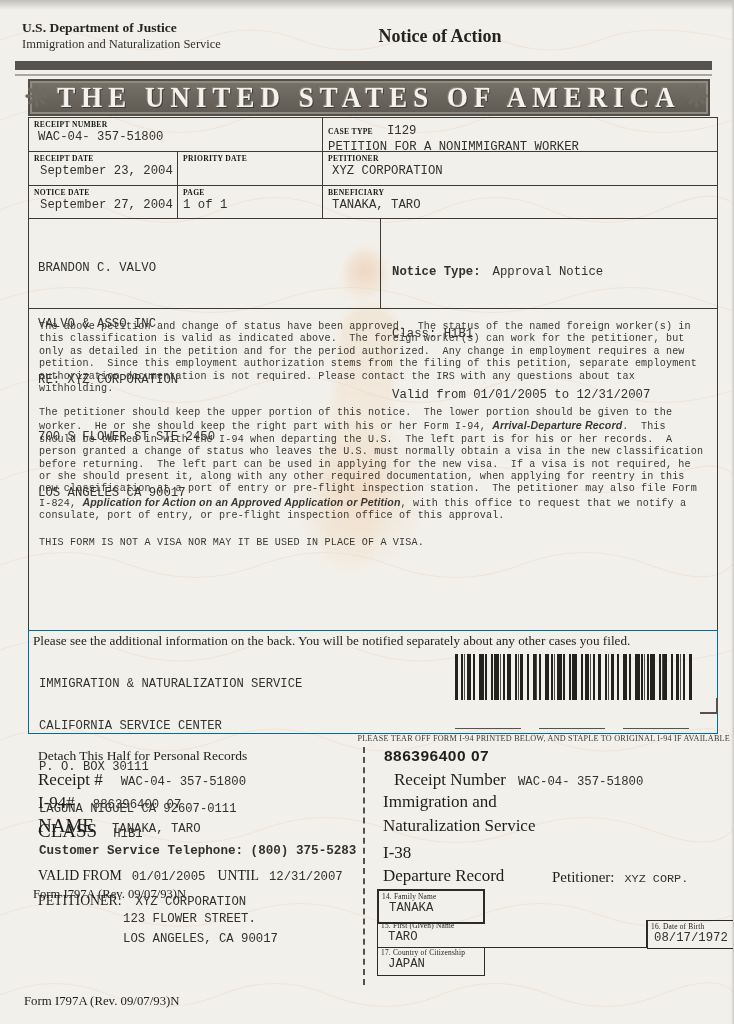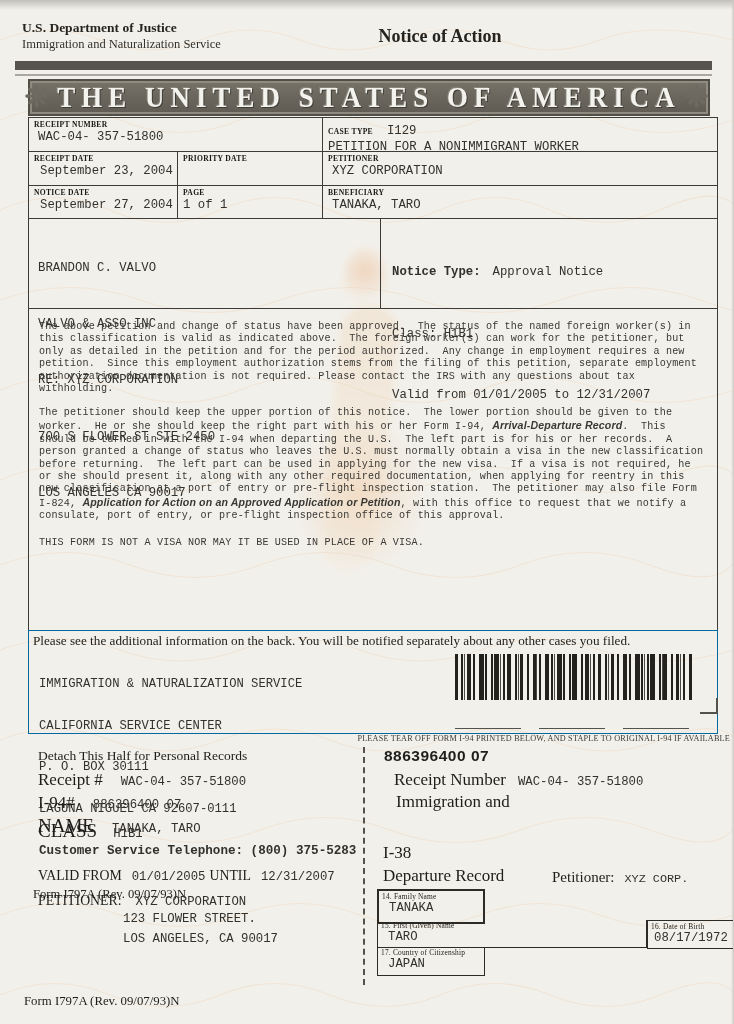--- a/index.html
+++ b/index.html
@@ -174,37 +174,38 @@
     <span class="stub-serif" style="font-size:19px;">NAME</span>
     <span class="val" style="margin-left:14px;">TANAKA, TARO</span>
   </div>
   <div class="abs z1" style="left:38px;top:820px;">
     <span class="stub-serif" style="font-size:19px;">CLASS</span>
     <span class="val" style="margin-left:12px;">H1B1</span>
   </div>
   <div class="abs z1" style="left:38px;top:866px;">
     <span class="stub-serif" style="font-size:13.8px;">VALID FROM</span>
     <span class="val" style="margin-left:6px;">01/01/2005</span>
-    <span class="stub-serif" style="font-size:13.8px;">UNTIL</span>
+    <span class="stub-serif" style="font-size:13.8px;margin-left:8px;">UNTIL</span>
     <span class="val" style="margin-left:6px;">12/31/2007</span>
   </div>
   <div class="abs z1" style="left:38px;top:891px;text-align:right;">
     <span class="stub-serif" style="font-size:13.8px;">PETITIONER:</span>
     <span class="val" style="margin-left:10px;">XYZ CORPORATION</span>
   </div>
   <div class="abs z1 val" style="left:123px;top:912px;">123 FLOWER STREET.</div>
   <div class="abs z1 val" style="left:123px;top:932px;">LOS ANGELES, CA 90017</div>
   <div class="abs z1 stub-serif" style="left:24px;top:994px;font-size:12.8px;">Form I797A (Rev. 09/07/93)N</div>
 
   <div class="abs z1 sans" style="left:384px;top:747px;font-weight:bold;font-size:15.5px;letter-spacing:.5px;color:#1f1e1c;">886396400 07</div>
   <div class="abs z1" style="left:394px;top:770px;">
     <span class="stub-serif" style="font-size:17px;">Receipt Number</span>
     <span class="val" style="margin-left:8px;">WAC-04- 357-51800</span>
   </div>
-  <div class="abs z1 stub-serif" style="left:396px;top:792px;font-size:17px;">Immigration and</div>
+  <div class="abs z1 stub-serif" style="left:383px;top:792px;font-size:17px;">Immigration and</div>
+  <div class="abs z1 stub-serif" style="left:383px;top:816px;font-size:17px;">Naturalization Service</div>
   <div class="abs z1 stub-serif" style="left:383px;top:843px;font-size:17px;">I-38</div>
   <div class="abs z1 stub-serif" style="left:383px;top:866px;font-size:17px;">Departure Record</div>
   <div class="abs z1" style="left:552px;top:868px;">
     <span class="stub-serif" style="font-size:15px;">Petitioner:</span>
     <span class="val" style="font-size:11.8px;margin-left:6px;">XYZ CORP.</span>
   </div>
 
   <div class="abs z1" style="left:377px;top:889px;width:104px;height:31px;border:2px solid #2d2b28;">
     <div class="tinylbl" style="margin:1px 0 0 3px;">14. Family Name</div>
     <div class="val" style="margin-left:10px;">TANAKA</div>

